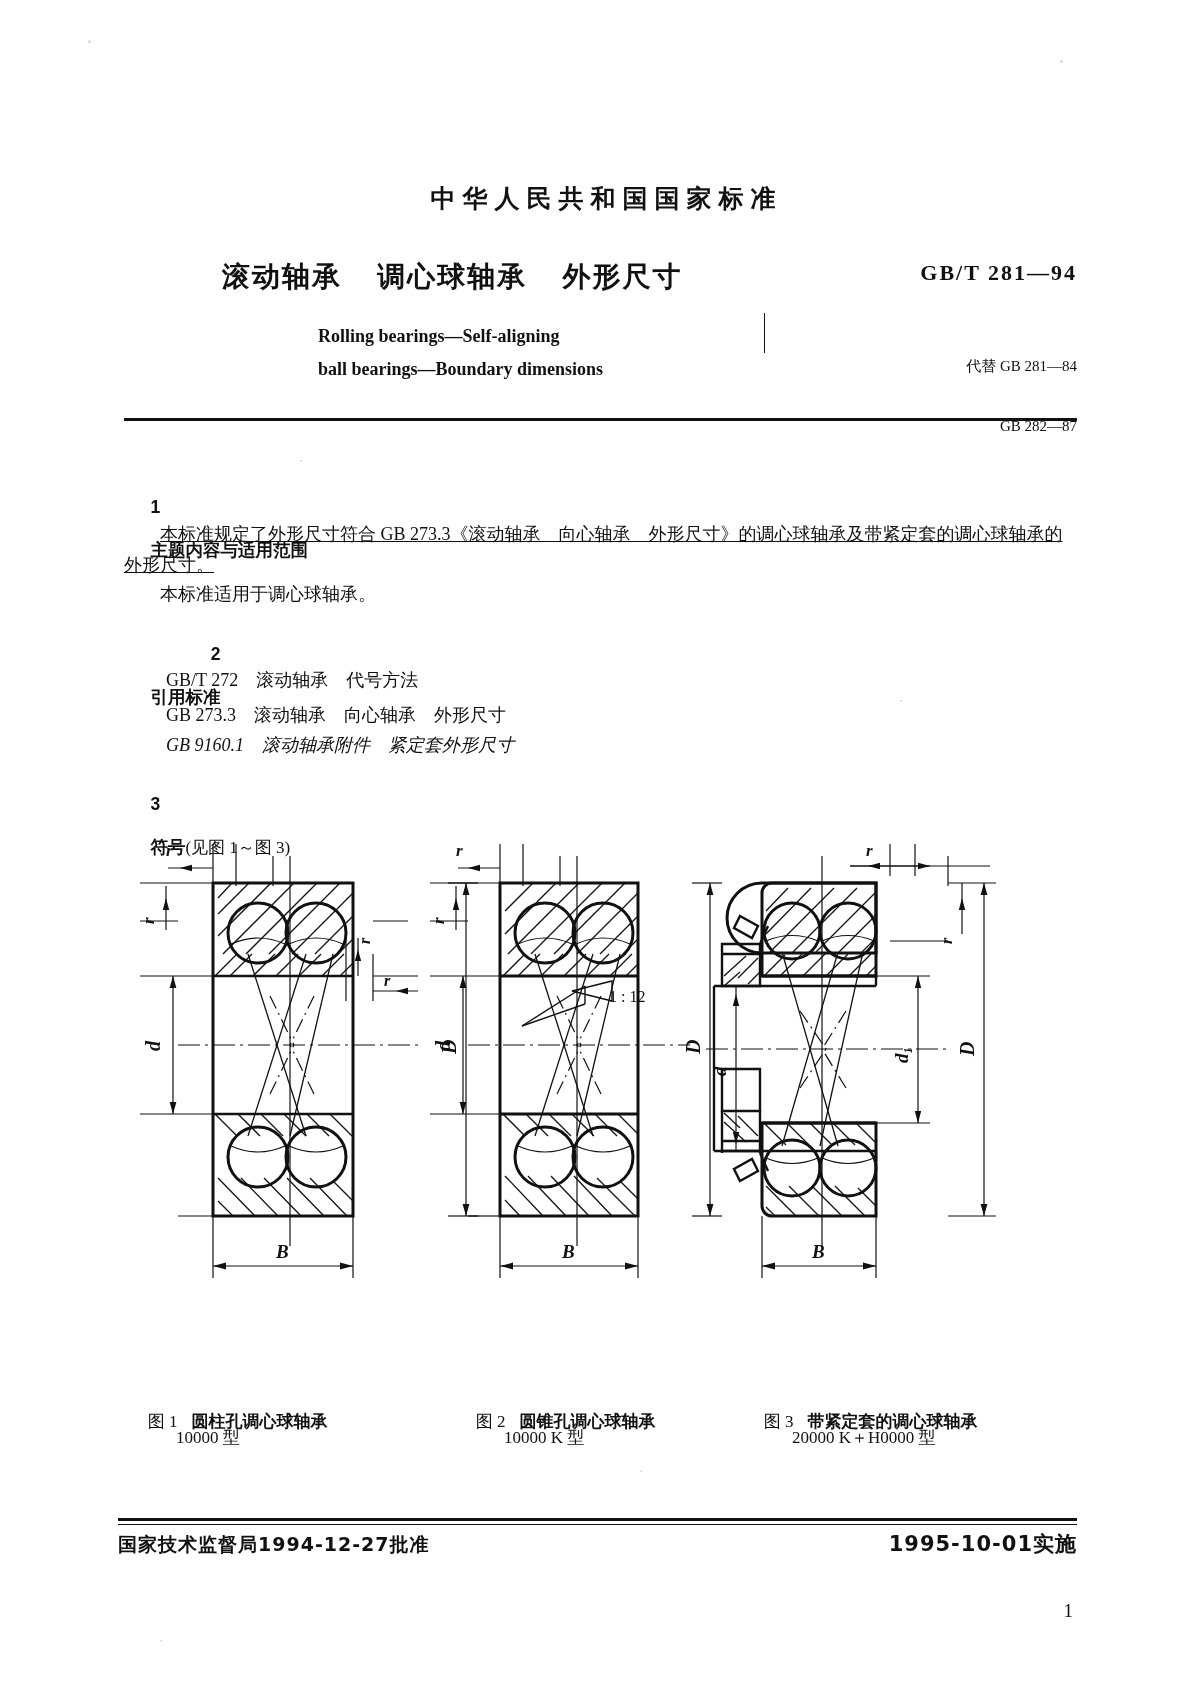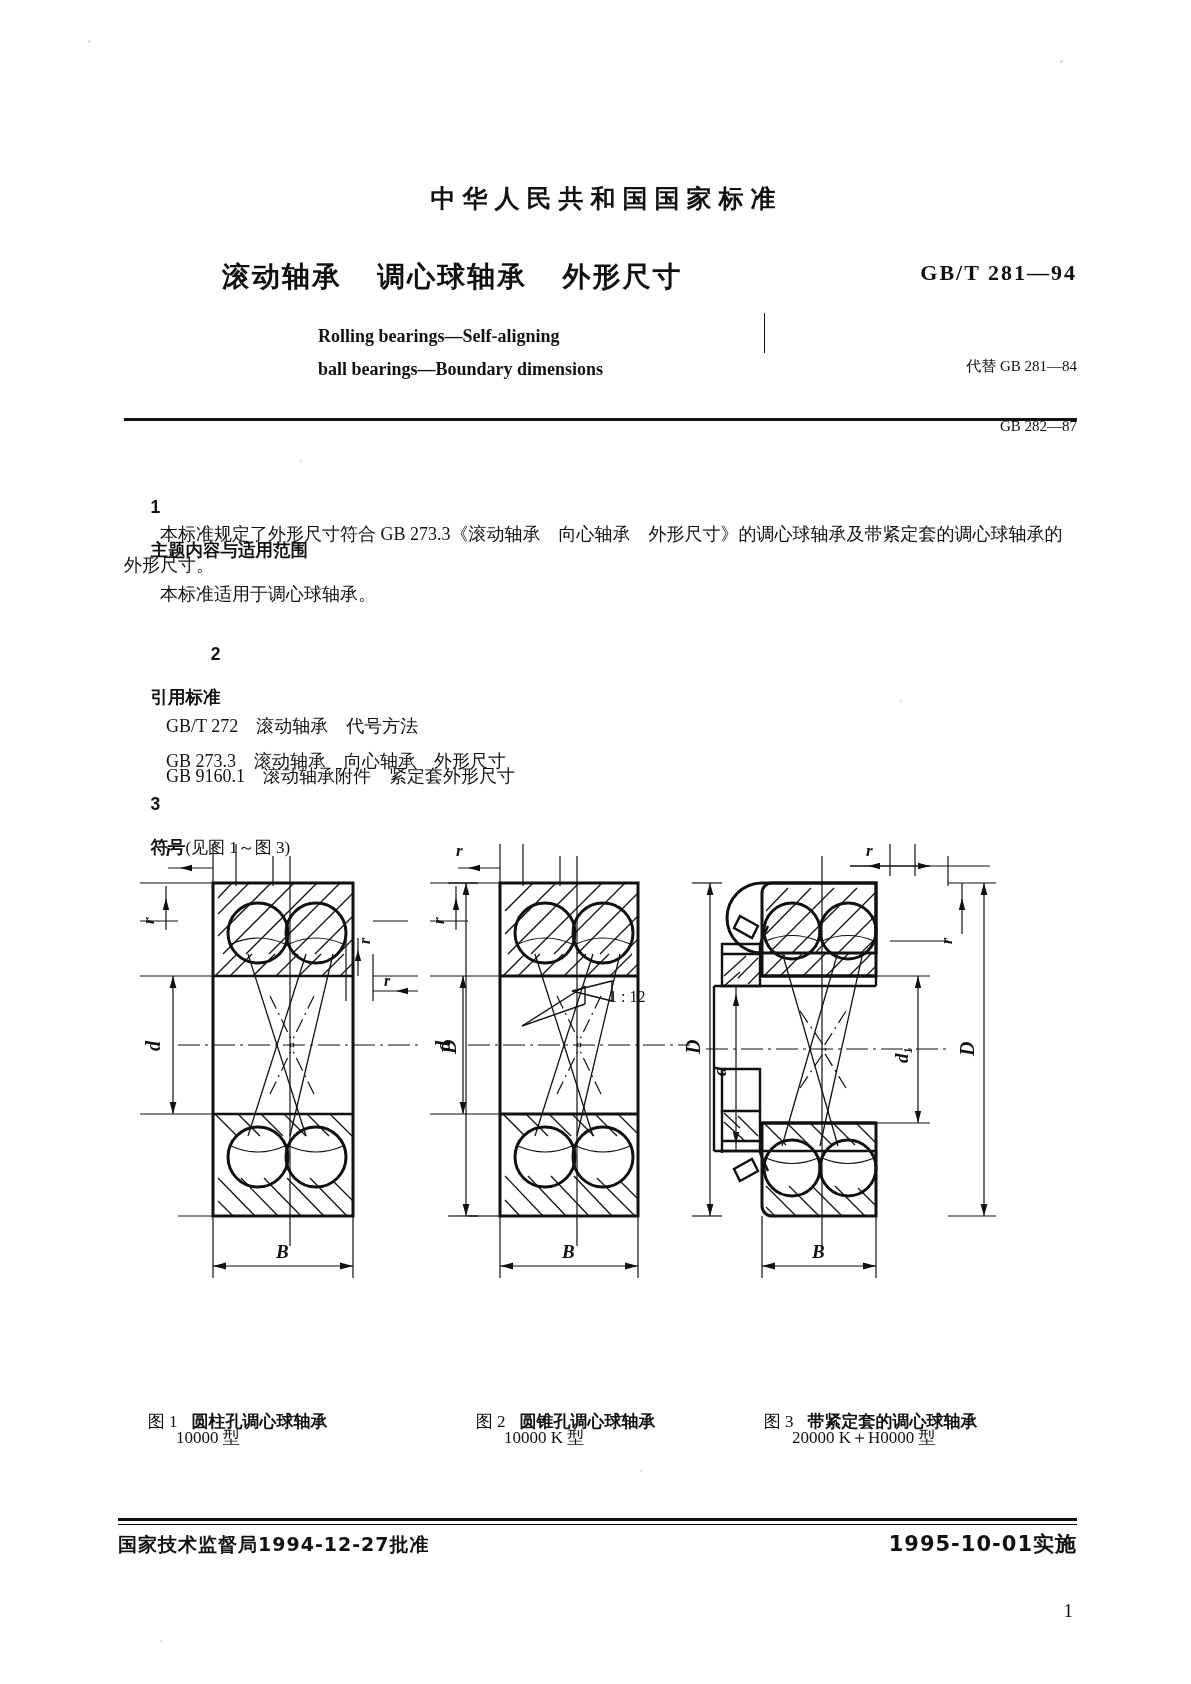--- a/index.html
+++ b/index.html
@@ -49,21 +49,21 @@
   }
   .sec-h .num{font-family:"Liberation Sans",sans-serif;}
   .para{
     position:absolute;
     font-family:"Liberation Serif","DejaVu Serif",serif;
     font-size:18px;line-height:31px;white-space:pre-wrap;
   }
   .ref{
     position:absolute;
     font-family:"Liberation Serif","DejaVu Serif",serif;
-    font-size:18px;white-space:pre;margin-top:46px;
+    font-size:18px;white-space:pre;
   }
 
   
   .figs{position:absolute;left:0;top:826px;width:1191px;height:470px;}
   .fig-cap{
     position:absolute;
     font-family:"DejaVu Sans","Liberation Sans",sans-serif;
     font-weight:700;font-size:17px;white-space:pre;
   }
   .fig-cap2{
@@ -117,33 +117,33 @@
   </div>
 
   <div class="rule-top"></div>
 
   <div class="sec-h" style="left:126px;top:477px;">
     <span class="num">1</span>
     <span style="display:inline-block;width:18px"></span>
     <span>主题内容与适用范围</span>
   </div>
 
-  <div class="para" style="left:124px;top:519px;width:940px;text-indent:36px;">本标准规定了外形尺寸符合 GB 273.3《滚动轴承　向心轴承　外形尺寸》的调心球轴承及带紧定套的调心球轴承的外形尺寸。</div>
+  <div class="para" style="left:124px;top:519px;width:940px;text-indent:36px;text-decoration:underline;">本标准规定了外形尺寸符合 GB 273.3《滚动轴承　向心轴承　外形尺寸》的调心球轴承及带紧定套的调心球轴承的外形尺寸。</div>
 
   <div class="para" style="left:124px;top:579px;width:940px;text-indent:36px;">本标准适用于调心球轴承。</div>
 
   <div class="sec-h" style="left:126px;top:624px;text-align:right;">
     <span class="num">2</span>
     <span style="display:inline-block;width:18px"></span>
     <span>引用标准</span>
   </div>
 
   <div class="ref" style="left:166px;top:668px;">GB/T 272　滚动轴承　代号方法</div>
   <div class="ref" style="left:166px;top:703px;">GB 273.3　滚动轴承　向心轴承　外形尺寸</div>
-  <div class="ref" style="left:166px;top:718px;">GB 9160.1　滚动轴承附件　紧定套外形尺寸</div>
+  <div class="ref" style="left:166px;top:733px;font-style:italic;">GB 9160.1　滚动轴承附件　紧定套外形尺寸</div>
 
   <div class="sec-h" style="left:126px;top:774px;">
     <span class="num">3</span>
     <span style="display:inline-block;width:18px"></span>
     <span>符号</span><span style="font-family:'Liberation Serif',serif;font-weight:400;font-size:17px">(见图 1～图 3)</span>
   </div>
 
   <div class="figs">
 
     <svg width="380" height="470" viewBox="0 0 380 470" style="position:absolute;left:118px;top:0;">

